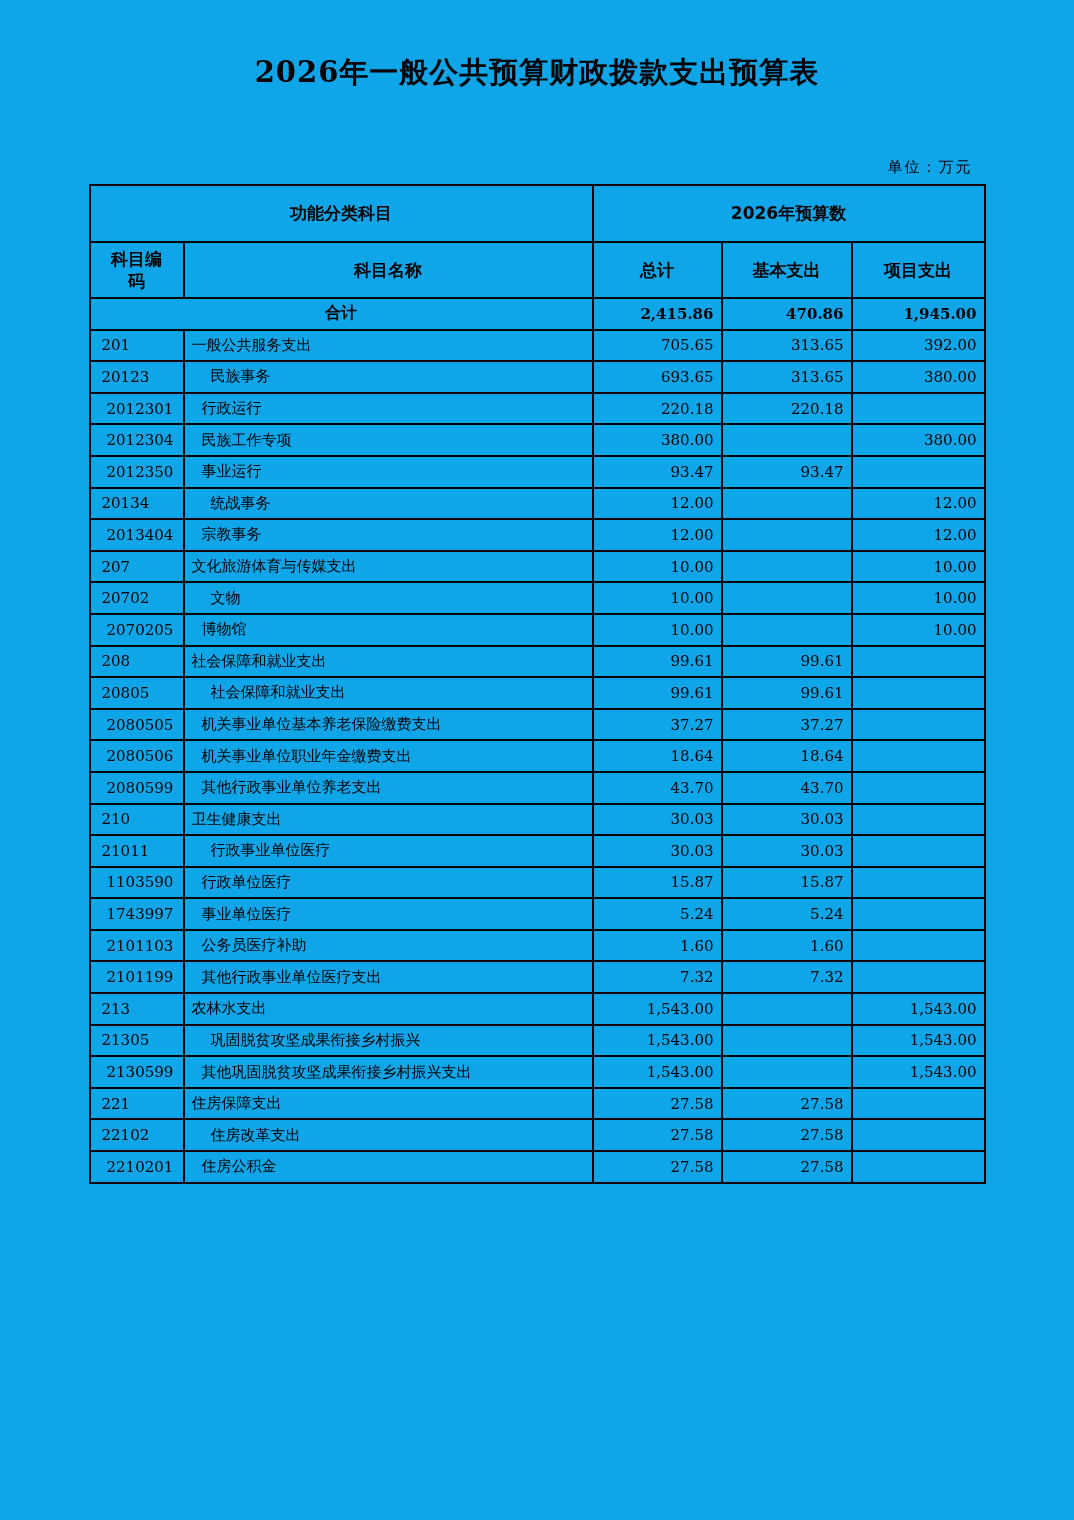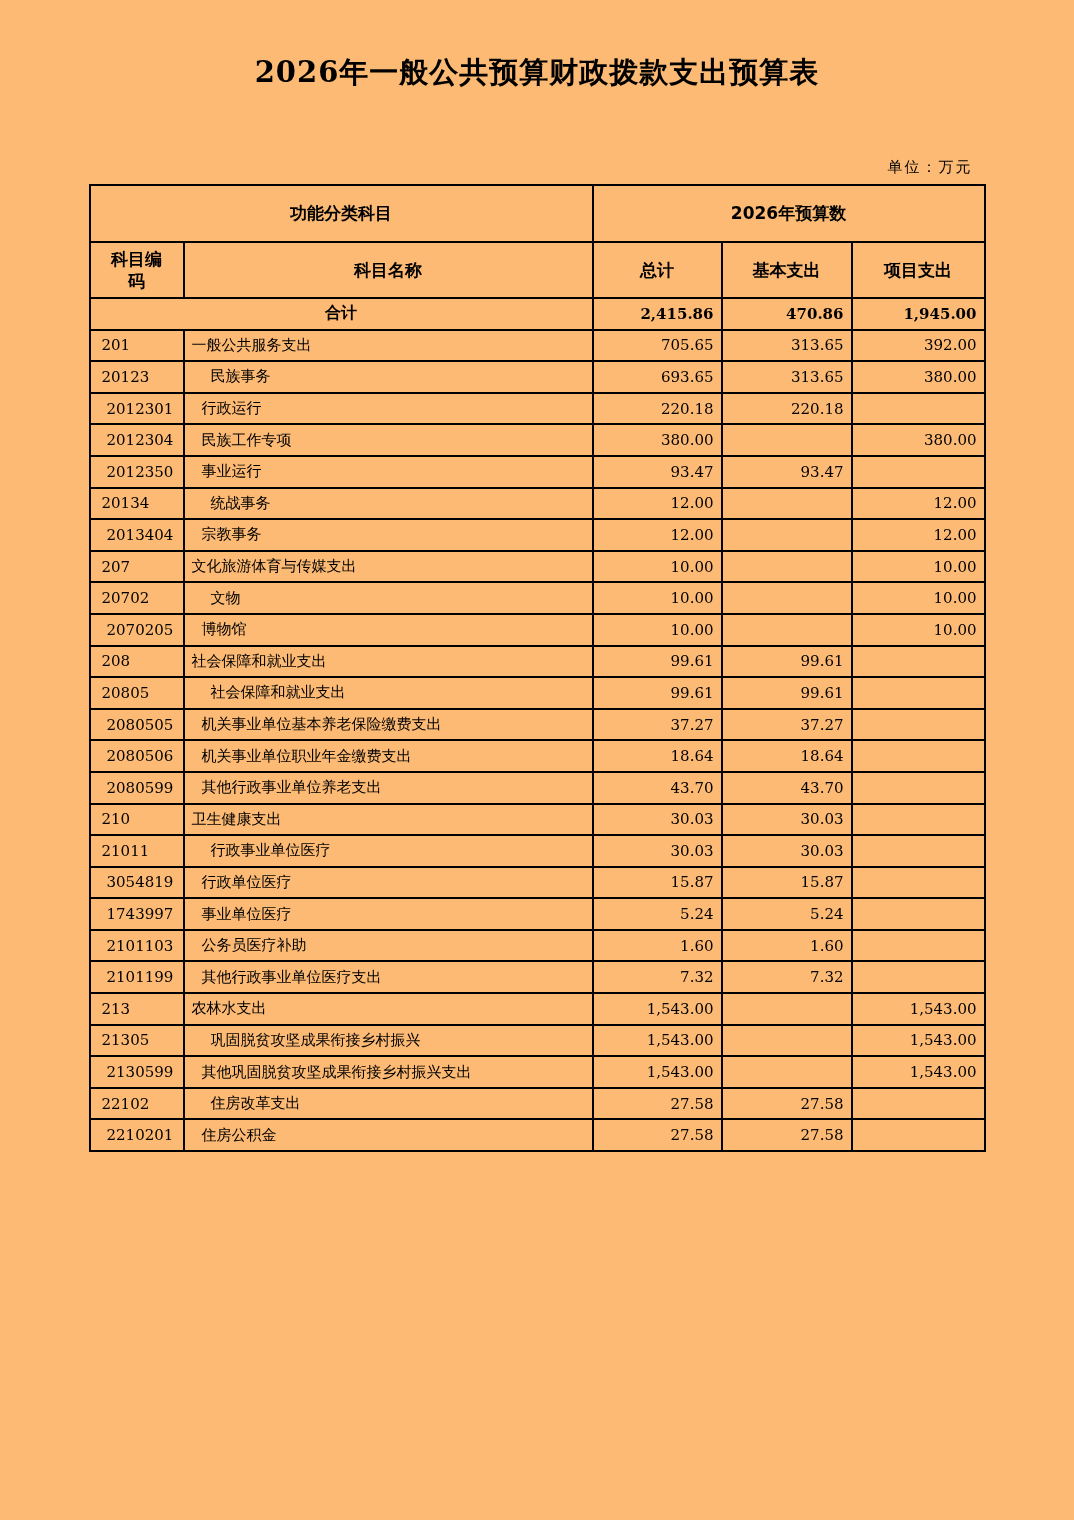--- a/index.html
+++ b/index.html
@@ -2,21 +2,21 @@
 <html><head>
 <meta charset="utf-8">
 <style>
   * { margin: 0; padding: 0; box-sizing: border-box; }
   html, body { background: #ffffff; }
   .page {
     position: relative;
     width: 1074px;
     height: 1520px;
     margin: 0 auto;
-    background: #fdba74;
+    background: #0ea5e9;
     color: #000000;
     font-family: "DejaVu Serif", serif;
   }
   .title {
     padding-top: 52px;
     text-align: center;
     font-size: 29px;
     line-height: 40px;
     font-weight: bold;
     font-family: "DejaVu Serif", serif;
@@ -230,21 +230,21 @@
           <td class="num"></td>
         </tr>
         <tr>
           <td class="code lvl2">21011</td>
           <td class="name lvl2">行政事业单位医疗</td>
           <td class="num">30.03</td>
           <td class="num">30.03</td>
           <td class="num"></td>
         </tr>
         <tr>
-          <td class="code lvl3">3054819</td>
+          <td class="code lvl3">1103590</td>
           <td class="name lvl3">行政单位医疗</td>
           <td class="num">15.87</td>
           <td class="num">15.87</td>
           <td class="num"></td>
         </tr>
         <tr>
           <td class="code lvl3">1743997</td>
           <td class="name lvl3">事业单位医疗</td>
           <td class="num">5.24</td>
           <td class="num">5.24</td>
@@ -279,20 +279,27 @@
           <td class="num">1,543.00</td>
         </tr>
         <tr>
           <td class="code lvl3">2130599</td>
           <td class="name lvl3">其他巩固脱贫攻坚成果衔接乡村振兴支出</td>
           <td class="num">1,543.00</td>
           <td class="num"></td>
           <td class="num">1,543.00</td>
         </tr>
         <tr>
+          <td class="code lvl1">221</td>
+          <td class="name lvl1">住房保障支出</td>
+          <td class="num">27.58</td>
+          <td class="num">27.58</td>
+          <td class="num"></td>
+        </tr>
+        <tr>
           <td class="code lvl2">22102</td>
           <td class="name lvl2">住房改革支出</td>
           <td class="num">27.58</td>
           <td class="num">27.58</td>
           <td class="num"></td>
         </tr>
         <tr>
           <td class="code lvl3">2210201</td>
           <td class="name lvl3">住房公积金</td>
           <td class="num">27.58</td>

